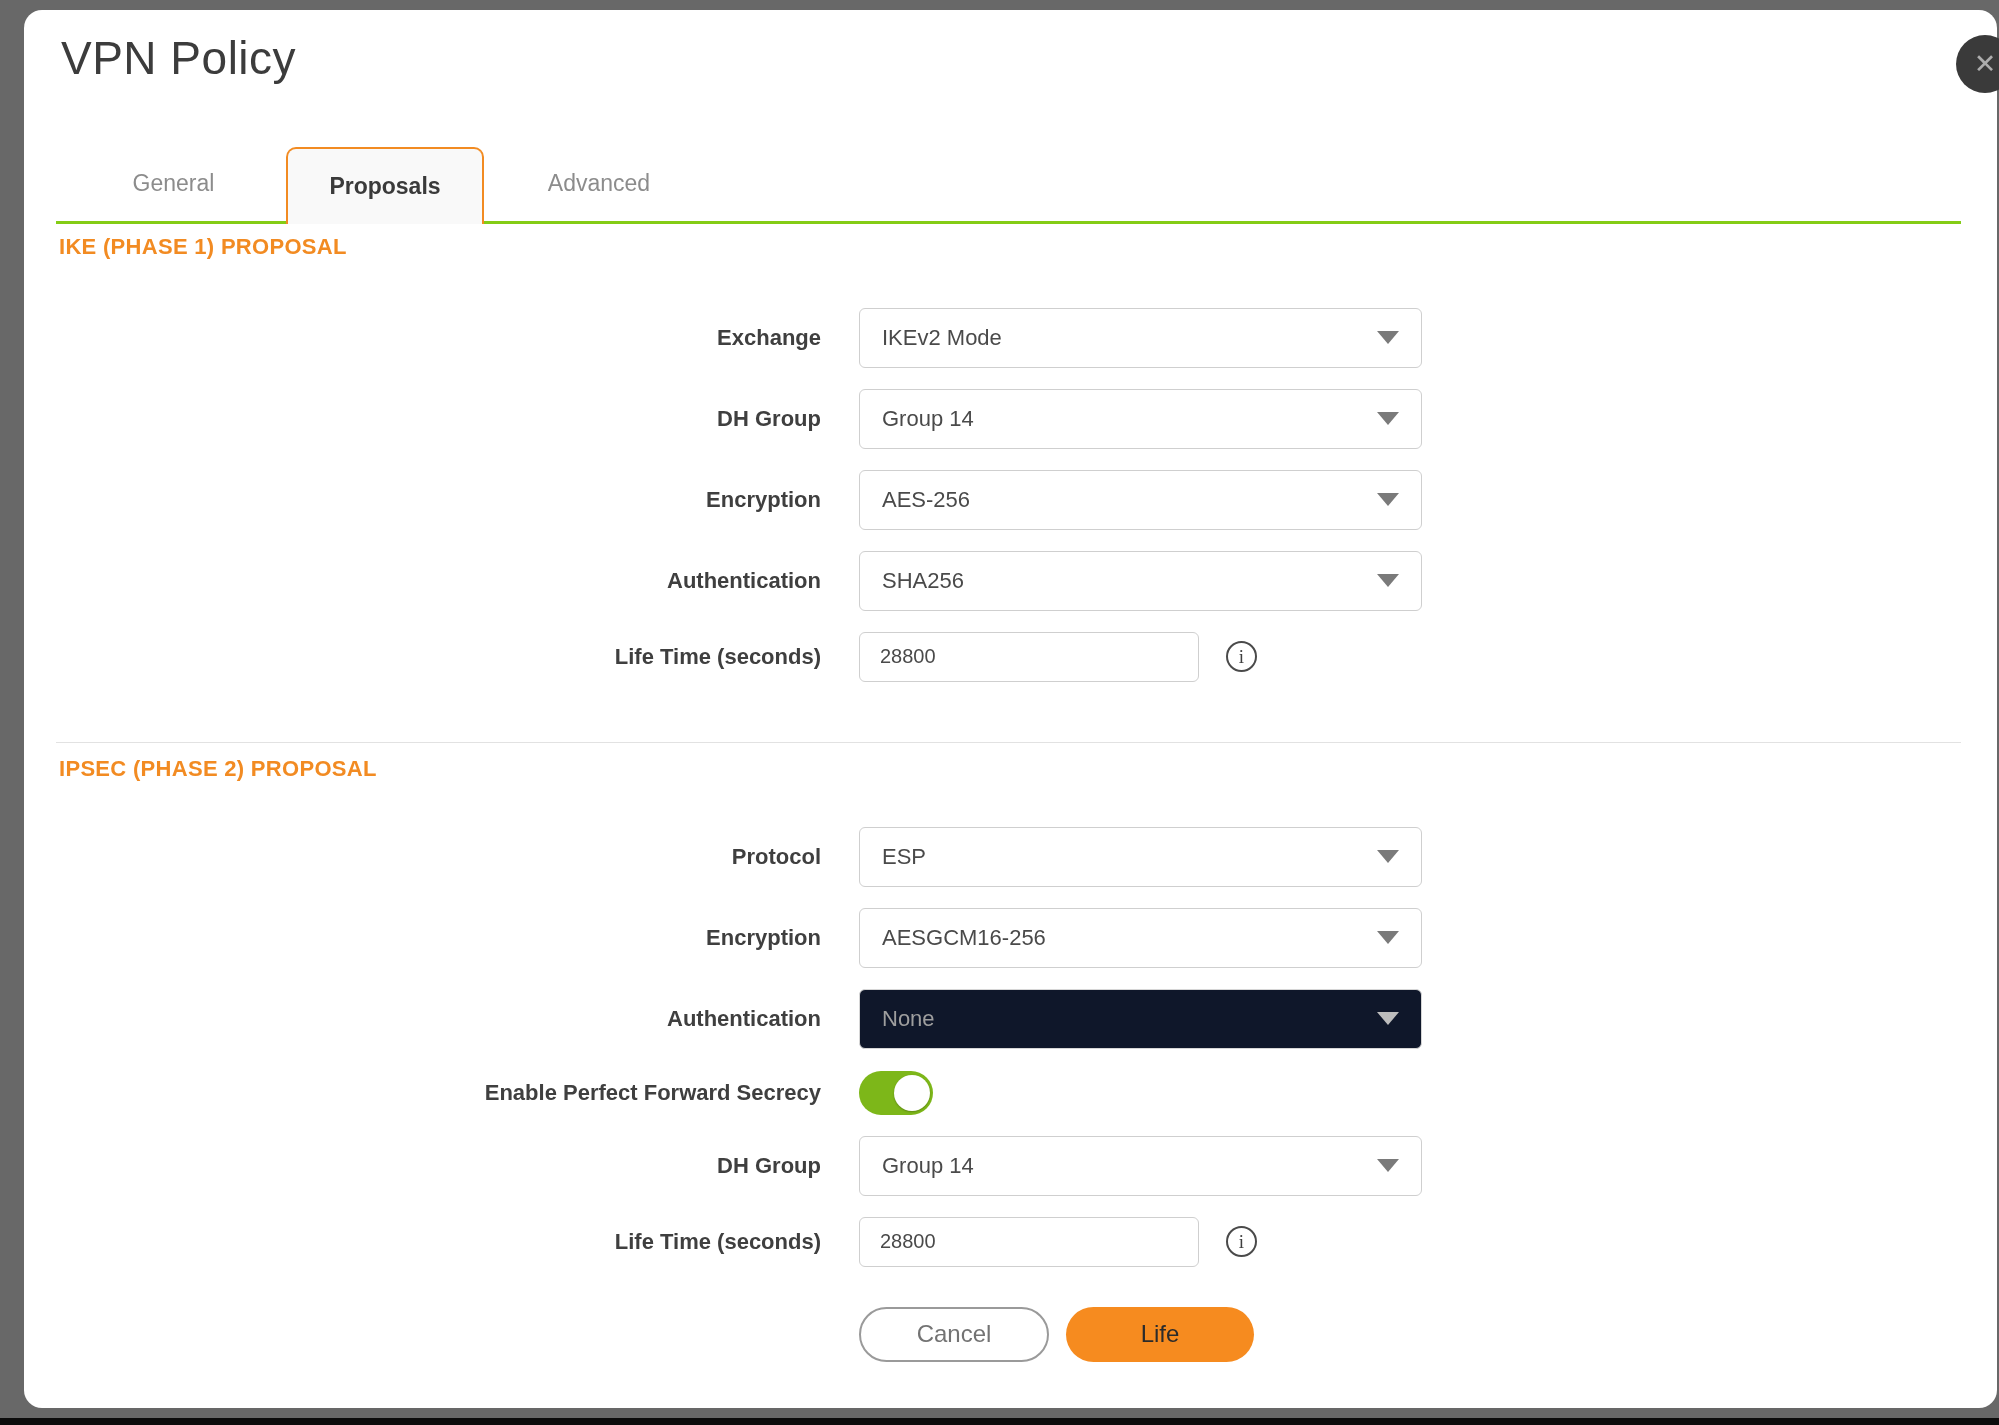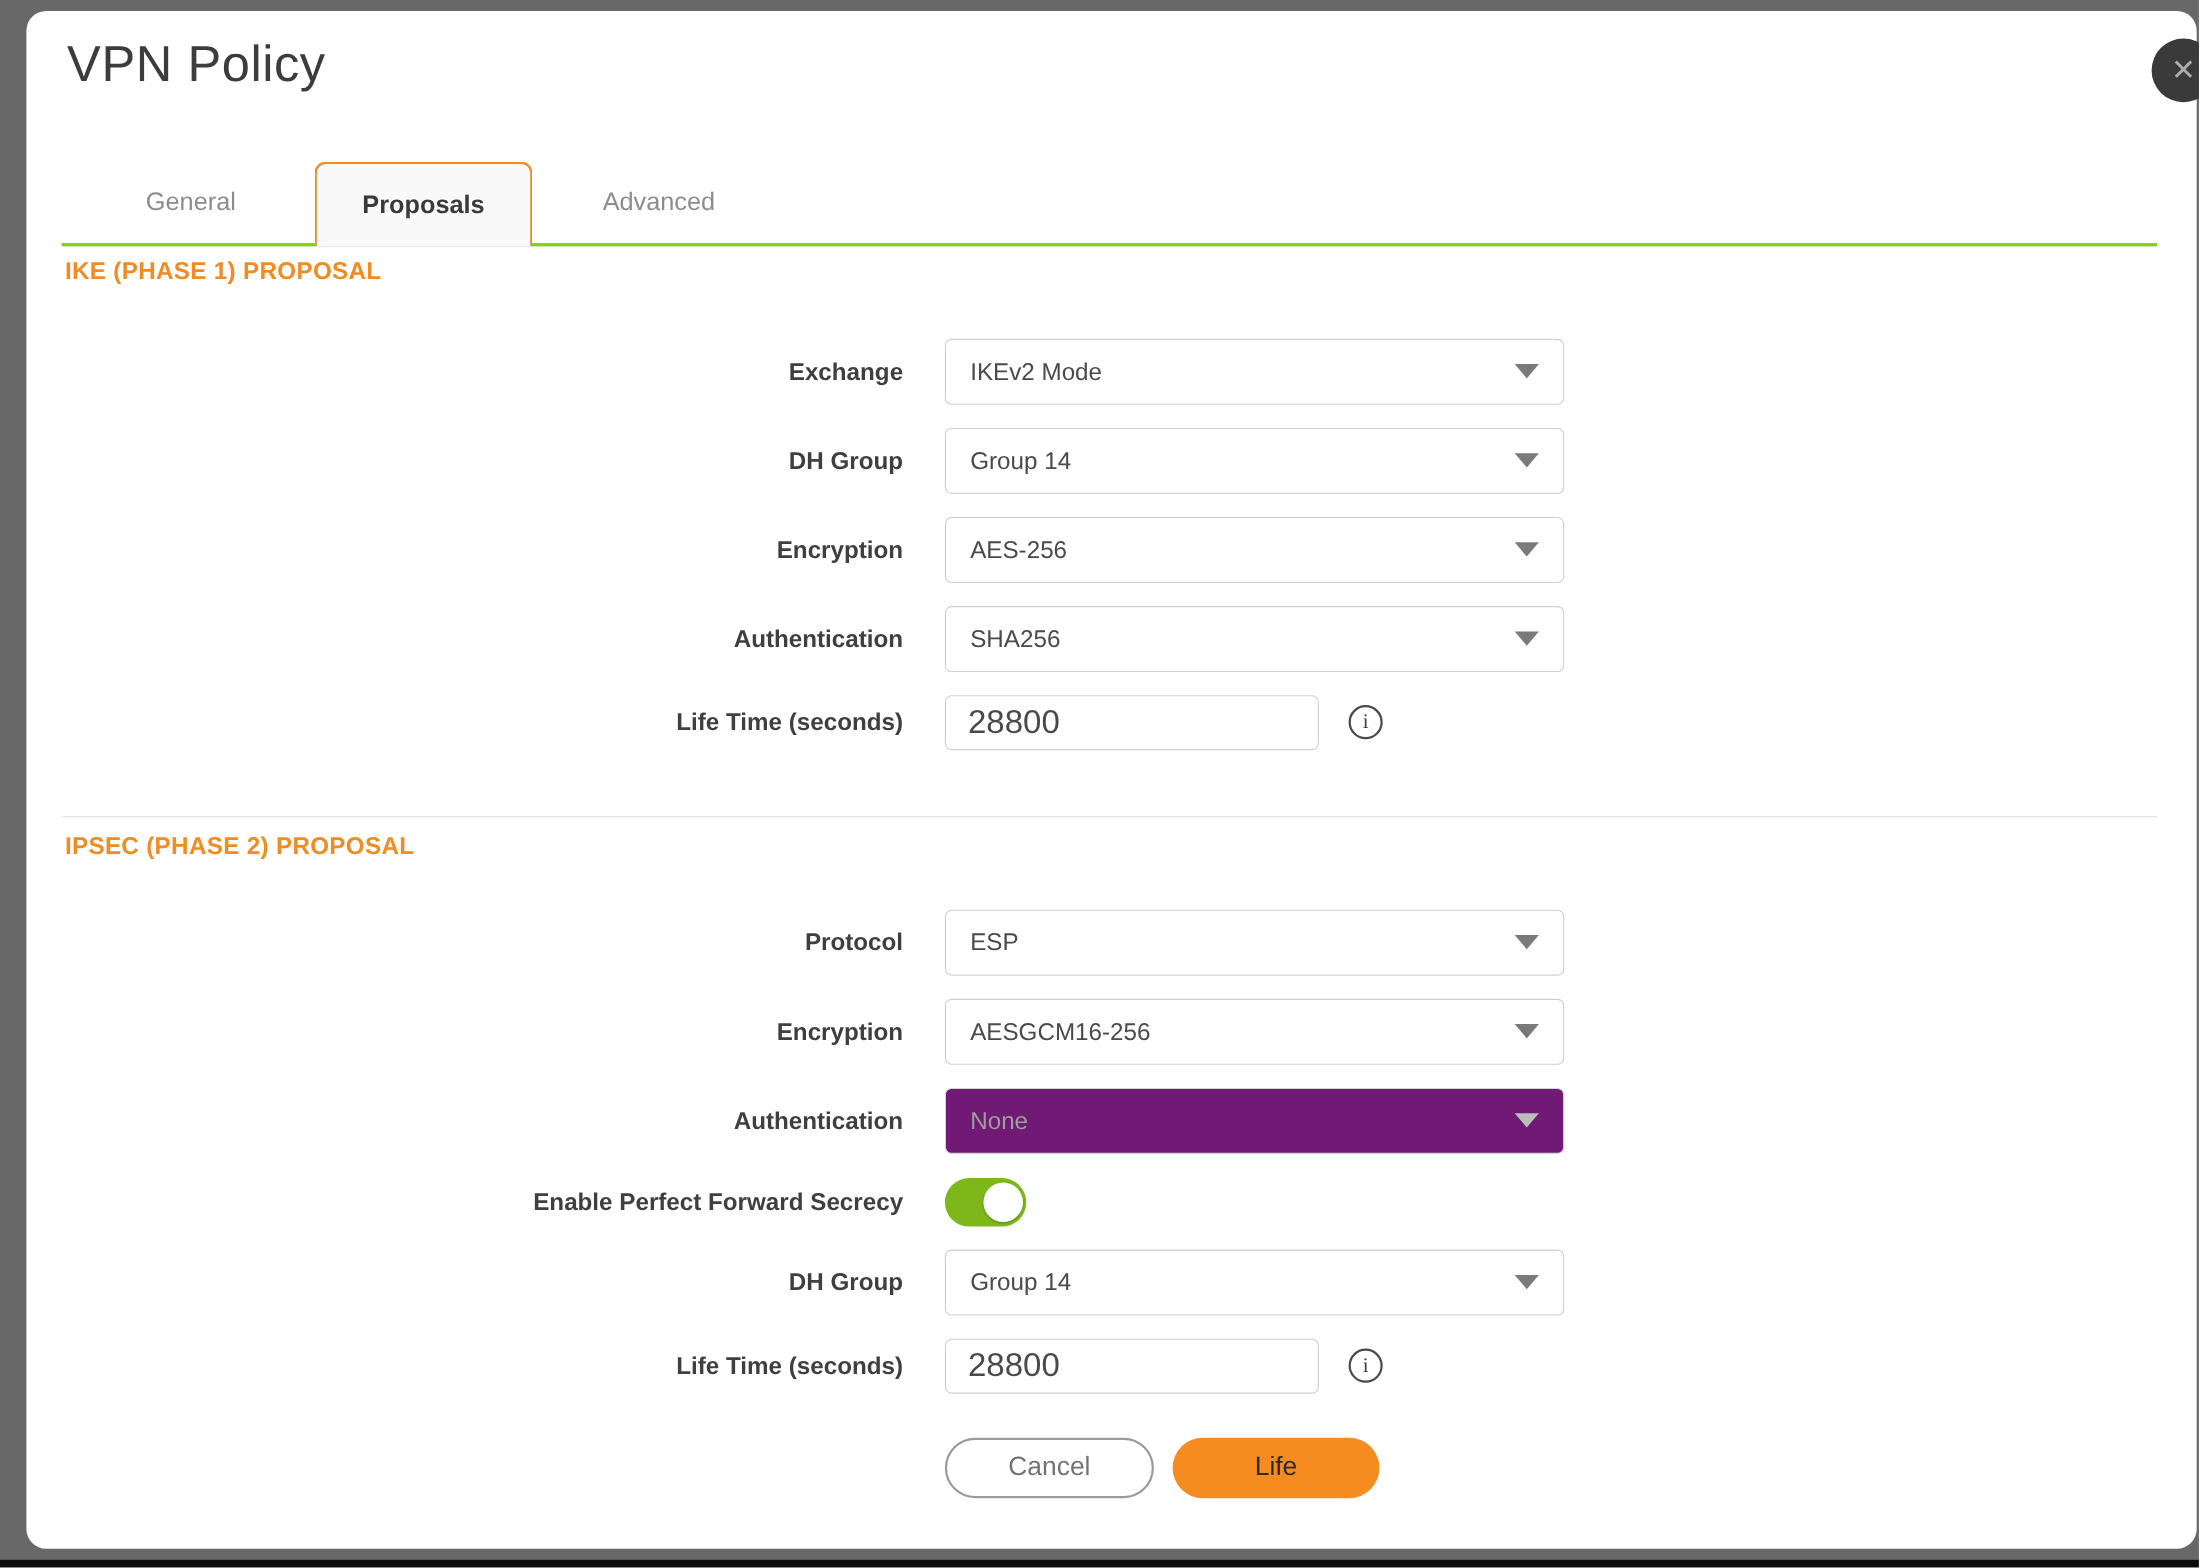--- a/index.html
+++ b/index.html
@@ -87,29 +87,29 @@
     font-size: 22px; color: #4a4a4a;
     cursor: pointer;
   }
   .select-box .arrow {
     width: 0; height: 0;
     border-left: 11px solid transparent;
     border-right: 11px solid transparent;
     border-top: 13px solid #7a7a7a;
   }
   .select-box.disabled {
-    background: #701a75; color: #9e9e9e;
+    background: #0f172a; color: #9e9e9e;
     border-color: #d6d6d6; cursor: default;
   }
   .select-box.disabled .arrow { border-top-color: #bdbdbd; }
   .text-input {
     width: 340px; height: 50px;
     border: 1px solid #cfcfcf; border-radius: 6px;
     padding: 0 20px;
-    font-size: 30px; color: #4a4a4a;
+    font-size: 20px; color: #4a4a4a;
     font-family: "Liberation Sans", sans-serif;
     outline: none;
   }
   .info-icon {
     margin-left: 27px;
     width: 31px; height: 31px;
     border: 2px solid #4a4a4a; border-radius: 50%;
     display: flex; align-items: center; justify-content: center;
     font-family: "Liberation Serif", serif;
     font-size: 19px; color: #3f3f3f;

